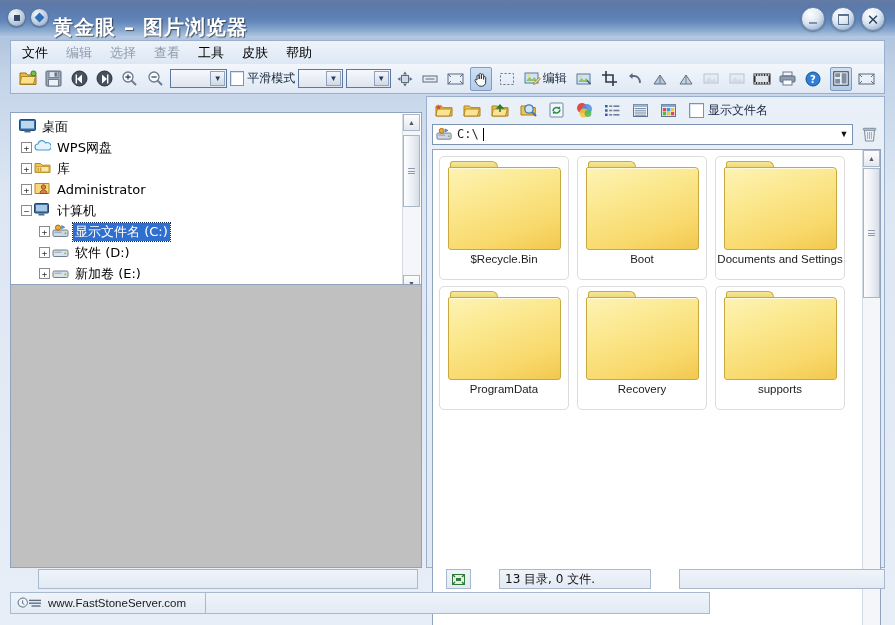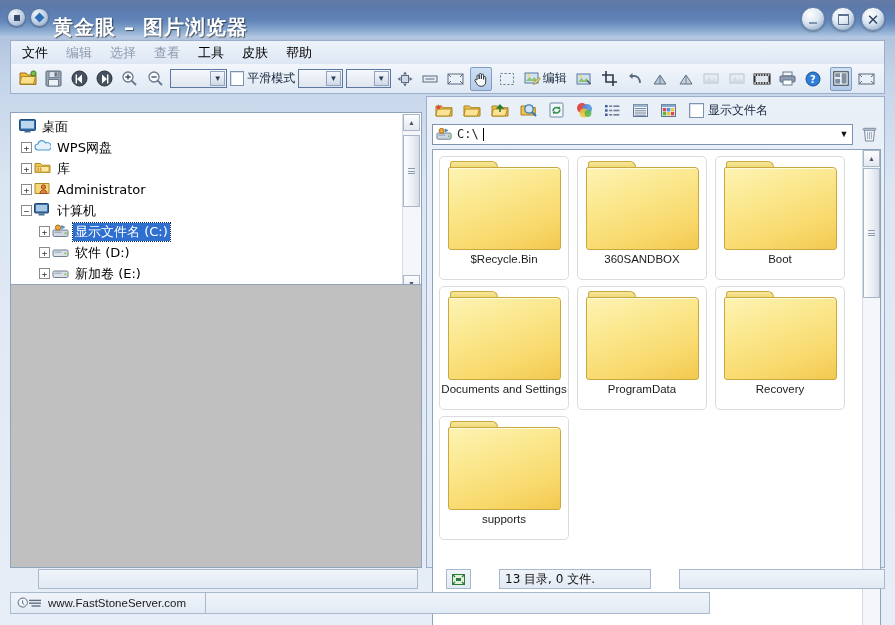--- a/index.html
+++ b/index.html
@@ -739,27 +739,20 @@
       <div id="thumbgrid">
 
         <div class="thumb">
           <div class="folder">
               <div class="tab"></div>
               <div class="body"></div>
             </div>
           <div class="tname">$Recycle.Bin</div>
         </div>
 
-        <div class="thumb">
-          <div class="folder">
-              <div class="tab"></div>
-              <div class="body"></div>
-            </div>
-          <div class="tname">360SANDBOX</div>
-        </div>
 
         <div class="thumb">
           <div class="folder">
               <div class="tab"></div>
               <div class="body"></div>
             </div>
           <div class="tname">Boot</div>
         </div>
 
         <div class="thumb">

